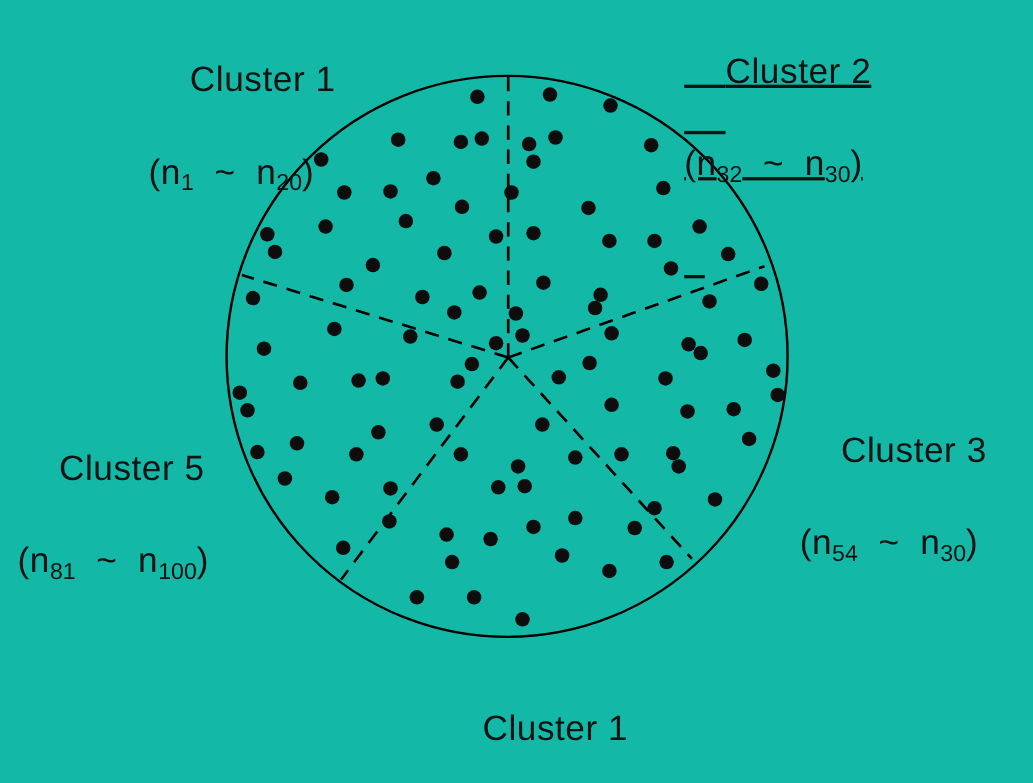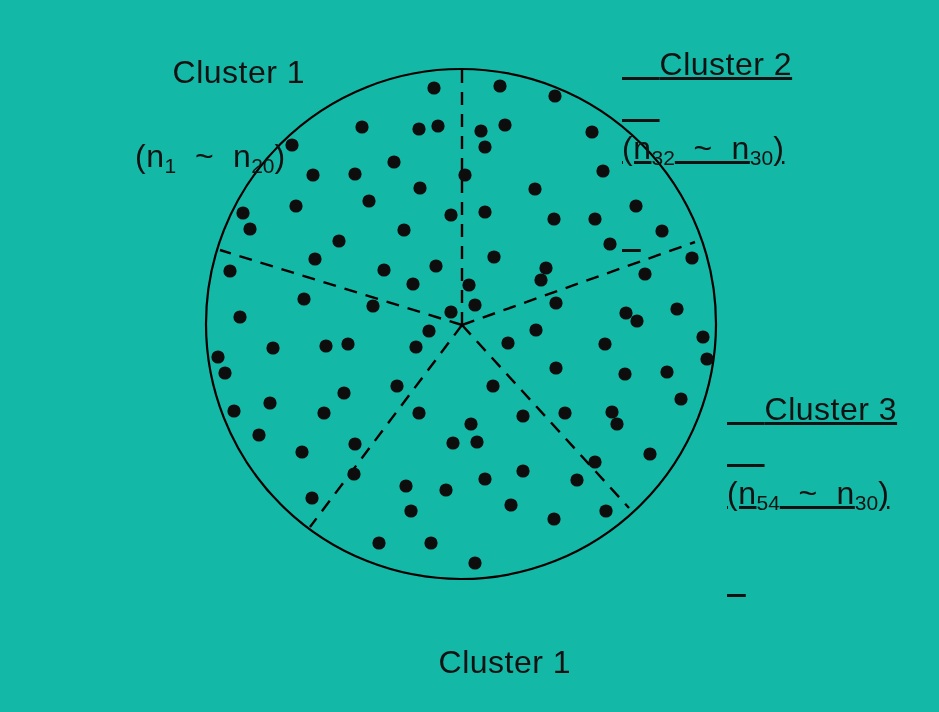--- a/index.html
+++ b/index.html
@@ -32,21 +32,21 @@
     display: block;
   }
   .cluster-label .sub {
     font-size: 21px;
     position: relative;
     top: 0.28em;
     letter-spacing: 0px;
   }
   .lbl-1 { left: 135px; top: 9px;  }
   .lbl-2 { left: 622px; top: 1px; text-decoration: underline;  }
-  .lbl-3 { left: 727px; top: 346px; text-decoration: underline; }
+  .lbl-3 { left: 727px; top: 346px; }
   .lbl-4 { left: 401px; top: 599px; }
   .lbl-5 { left: 16px;  top: 362px; }
 </style>
 </head>
 <body>
 
 <div class="figure">
 
   <svg class="diagram-svg" width="939" height="712" viewBox="0 0 939 712">
       <circle cx="461" cy="324" r="255" fill="none" stroke="#000000" stroke-width="2.2"></circle>
@@ -170,14 +170,18 @@
   <div class="cluster-label lbl-3">
     <span class="title">Cluster 3</span>
     <span class="range">(n<span class="sub">54</span>  ~  n<span class="sub">30</span>)</span>
   </div>
 
   <div class="cluster-label lbl-4">
     <span class="title">Cluster 1</span>
     
   </div>
 
+  <div class="cluster-label lbl-5">
+    <span class="title">Cluster 5</span>
+    <span class="range">(n<span class="sub">81</span>  ~  n<span class="sub">100</span>)</span>
+  </div>
 
 </div>
 
 </body></html>

